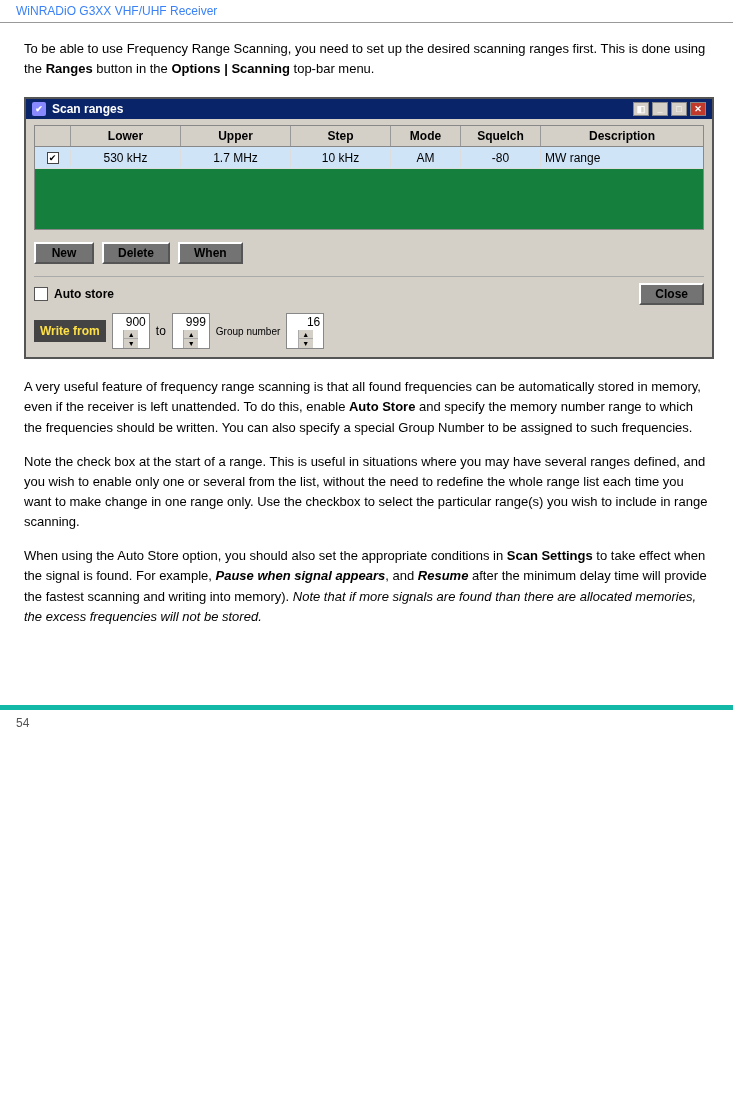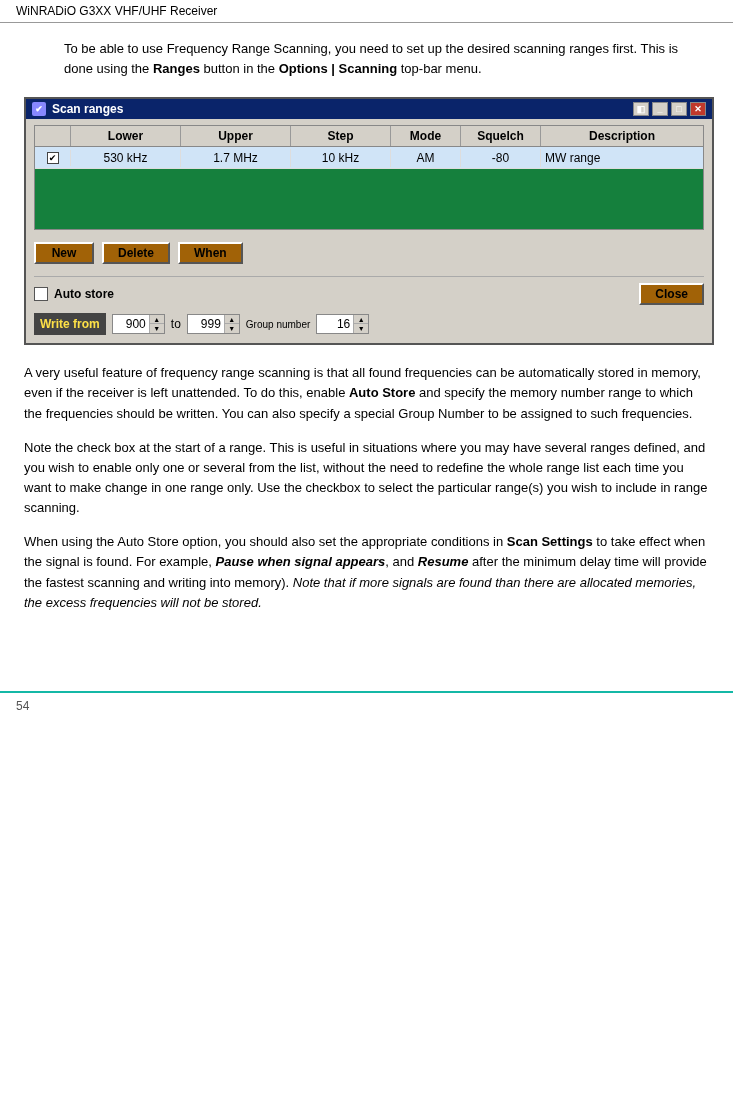--- a/index.html
+++ b/index.html
@@ -9,37 +9,36 @@
       background: #fff;
       color: #000;
       width: 733px;
       min-height: 1110px;
       padding: 0;
     }
     .page-header {
       border-bottom: 1px solid #999;
       padding: 4px 16px;
       font-size: 12px;
-      color: #000000;
+      color: #3b82f6;
     }
     .content {
       padding: 16px 24px 24px 24px;
     }
     .page-title {
       font-size: 20px;
       font-weight: bold;
       border-bottom: 2px solid #000;
       padding-bottom: 6px;
       margin-bottom: 14px;
     }
     .intro-text {
       font-size: 13px;
       line-height: 1.55;
       margin-bottom: 18px;
-      margin-left: 40px;
     }
     .intro-text strong, .intro-text b {
       font-weight: bold;
     }
     
     .dialog-wrapper {
       margin-bottom: 18px;
       border: 2px solid #555;
       background: #d4d0c8;
       width: 690px;
@@ -154,21 +153,21 @@
       height: 60px;
     }
     
     .dialog-buttons-row {
       display: flex;
       gap: 8px;
       margin-bottom: 8px;
       padding: 4px 0;
     }
     .win-button {
-      background: #a16207;
+      background: #737373;
       border-top: 2px solid #fff;
       border-left: 2px solid #fff;
       border-right: 2px solid #555;
       border-bottom: 2px solid #555;
       padding: 2px 14px;
       font-size: 12px;
       font-weight: bold;
       cursor: pointer;
       min-width: 60px;
       text-align: center;
@@ -208,20 +207,21 @@
       font-weight: bold;
       background: #444;
       color: #fde047;
       padding: 4px 6px;
     }
     .spin-input {
       display: flex;
       align-items: center;
       border: 1px solid #888;
       background: #fff;
+      flex-direction: column;
     }
     .spin-value {
       width: 36px;
       padding: 1px 3px;
       font-size: 12px;
       text-align: right;
       border: none;
       outline: none;
     }
     .spin-arrows {
@@ -254,21 +254,21 @@
       margin-bottom: 14px;
     }
     .body-para b, .body-para strong {
       font-weight: bold;
     }
     .body-para i, .body-para em {
       font-style: italic;
     }
     
     .page-footer {
-      border-top: 2px solid #14b8a6;
+      border-top: 5px solid #14b8a6;
       padding: 6px 16px;
       font-size: 12px;
       color: #555;
       margin-top: 40px;
     }
   </style>
 </head>
 <body>
 
 <div class="page-header">

